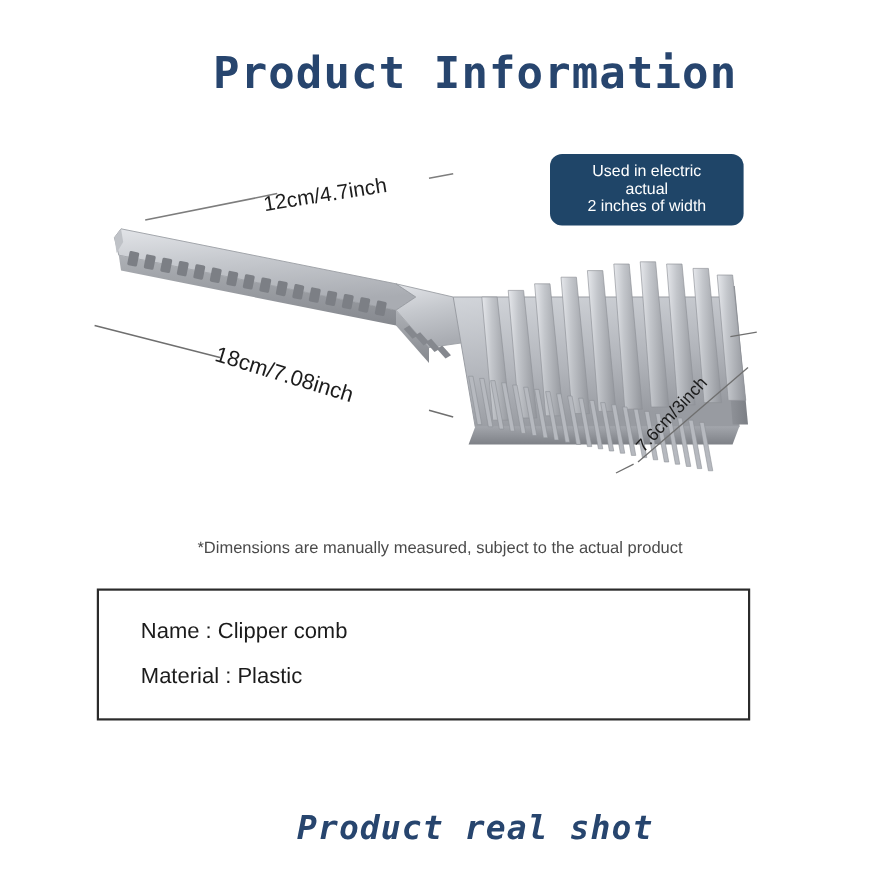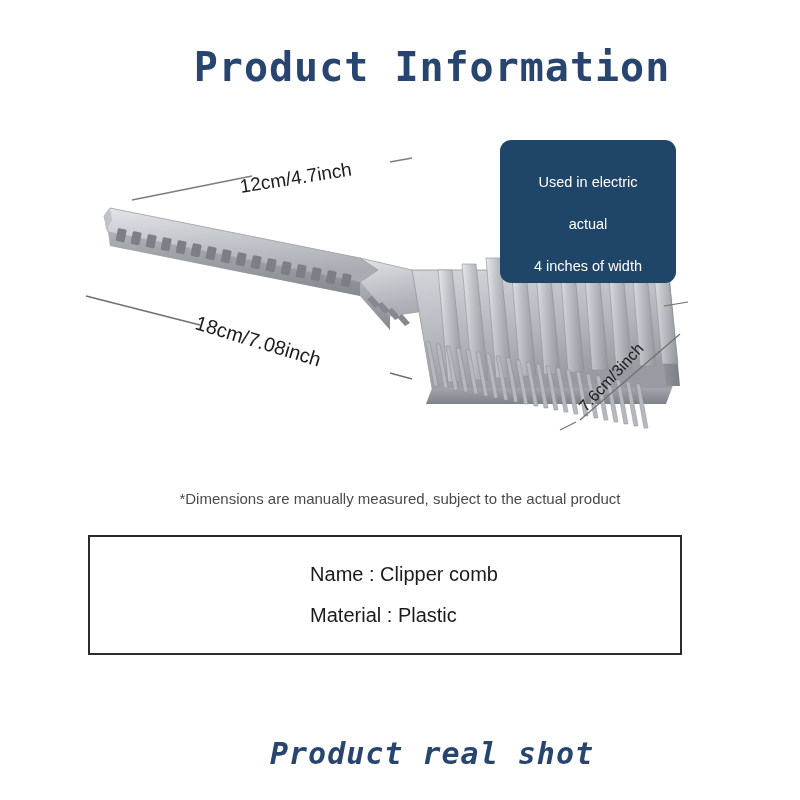--- a/index.html
+++ b/index.html
@@ -33,21 +33,21 @@
     width:176px;
     padding:8px 6px 9px 6px;
     box-sizing:border-box;
     background:#1f4568;
     border-radius:11px;
     color:#ffffff;
     font-size:14.5px;
     line-height:16px;
     text-align:center;
   }
-  .callout div{display:block;margin-top:26px;}
+  .callout div{display:block;}
 
   
   #product-illustration{
     position:absolute;left:60px;top:120px;
     width:660px;height:340px;
   }
 
   
   .dim-label{
     position:absolute;
@@ -72,21 +72,20 @@
   
   .spec-box{
     position:absolute;
     left:88px;top:535px;
     width:594px;height:120px;
     box-sizing:border-box;
     border:2px solid #2b2b2b;
     background:#ffffff;
     display:flex;
     align-items:center;
-    flex-direction:column;
   }
   .spec-col{
     flex:1;
     display:flex;
     flex-direction:column;
     justify-content:center;
     gap:18px;
     box-sizing:border-box;
   }
   .spec-col.left{padding-left:38px;}
@@ -226,21 +225,21 @@
     </g>
 
     <line x1="520" y1="300" x2="620" y2="214" stroke="#6f6f6f" stroke-width="1.2"></line>
     <line x1="604" y1="186" x2="628" y2="182" stroke="#6f6f6f" stroke-width="1.2"></line>
     <line x1="500" y1="310" x2="516" y2="302" stroke="#6f6f6f" stroke-width="1.2"></line>
   </svg>
 
   <div class="callout">
     <div>Used in electric</div>
     <div>actual</div>
-    <div>4 inches of width</div>
+    <div>2 inches of width</div>
   </div>
 
   <div class="dim-label" id="dim-12">12cm/4.7inch</div>
 
   <div class="dim-label" id="dim-18">18cm/7.08inch</div>
 
   <div class="dim-label" id="dim-76">7.6cm/3inch</div>
 
   <div id="disclaimer">*Dimensions are manually measured, subject to the actual product</div>
 

